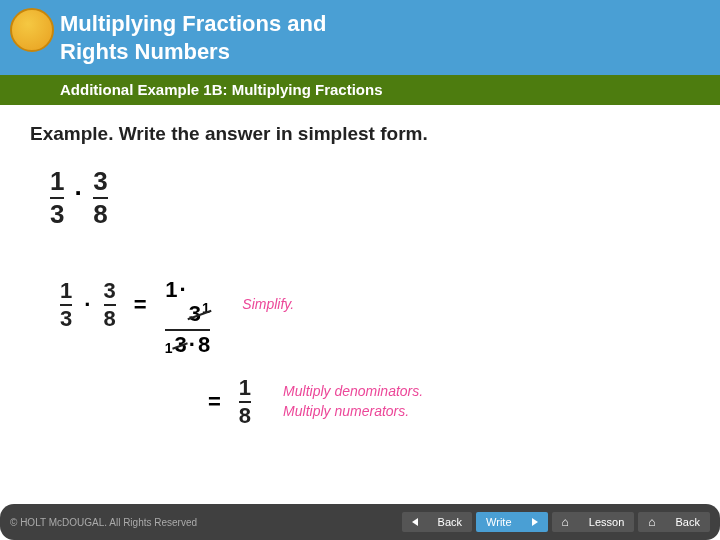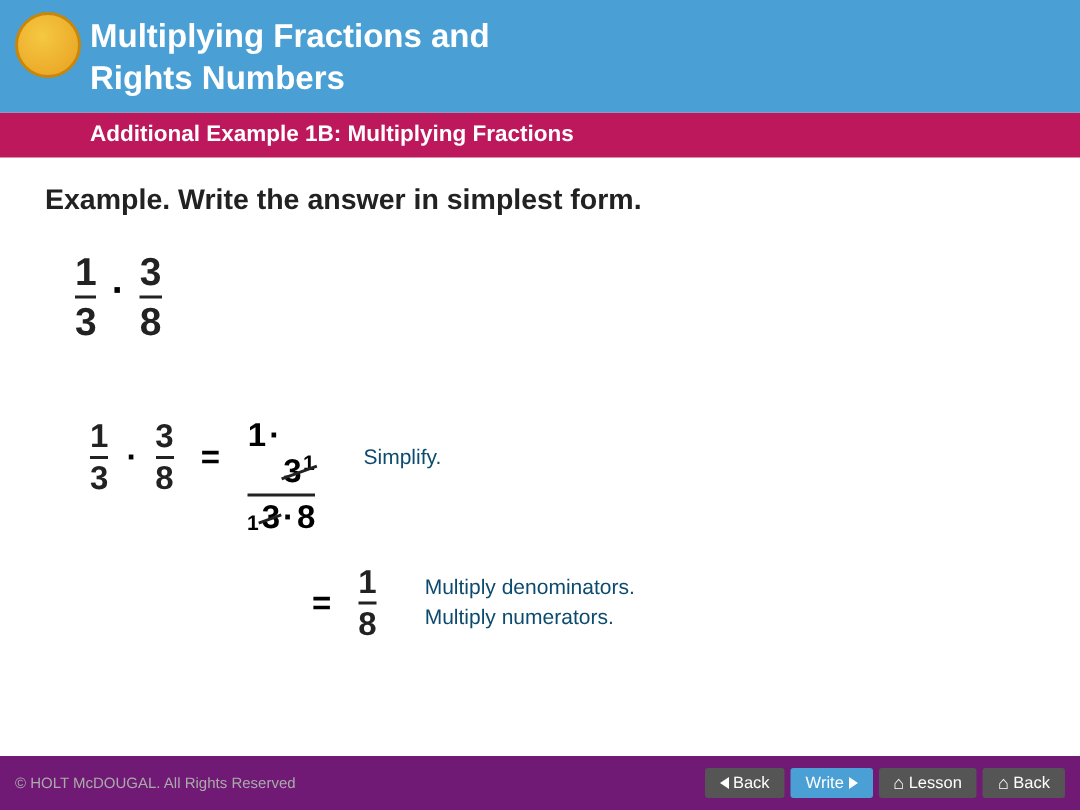--- a/index.html
+++ b/index.html
@@ -33,21 +33,21 @@
     }
     .header-title {
       color: #fff;
       font-size: 22px;
       font-weight: bold;
       line-height: 1.25;
     }
 
     
     .subheader {
-      background: #be185d;
+      background: #4d7c0f;
       padding: 6px 16px 6px 60px;
     }
     .subheader-text {
       color: #fff;
       font-size: 15px;
       font-weight: bold;
     }
 
     
     .main {
@@ -102,21 +102,22 @@
       flex-direction: column;
       gap: 18px;
     }
     .step-row {
       display: flex;
       align-items: center;
       gap: 12px;
     }
     .step-explanation {
       font-size: 14px;
-      color: #0c4a6e;
+      font-style: italic;
+      color: #ec4899;
       margin-left: 20px;
       line-height: 1.4;
     }
     .eq-sign {
       font-size: 22px;
       font-weight: bold;
       margin: 0 6px;
     }
 
     .fraction-sm {
@@ -161,46 +162,47 @@
       vertical-align: super;
       margin-left: 1px;
     }
 
     
     .footer {
       position: absolute;
       bottom: 0;
       left: 0;
       right: 0;
-      background: #701a75;
+      background: #404040;
       height: 36px;
       display: flex;
       align-items: center;
       justify-content: space-between;
       padding: 0 10px;
+      border-radius: 14px;
     }
     .footer-copy {
       color: #aaa;
       font-size: 10px;
     }
     .footer-nav {
       display: flex;
       gap: 4px;
     }
     .nav-btn {
       background: #555;
       color: #fff;
       font-size: 11px;
       padding: 3px 10px;
       border: none;
       cursor: pointer;
       border-radius: 2px;
       display: flex;
       align-items: center;
-      gap: 3px;
+      gap: 20px;
       text-align: right;
     }
     .nav-btn.active {
       background: #4a9fd4;
     }
     .nav-btn .arrow-left {
       display: inline-block;
       width: 0; height: 0;
       border-top: 4px solid transparent;
       border-bottom: 4px solid transparent;

